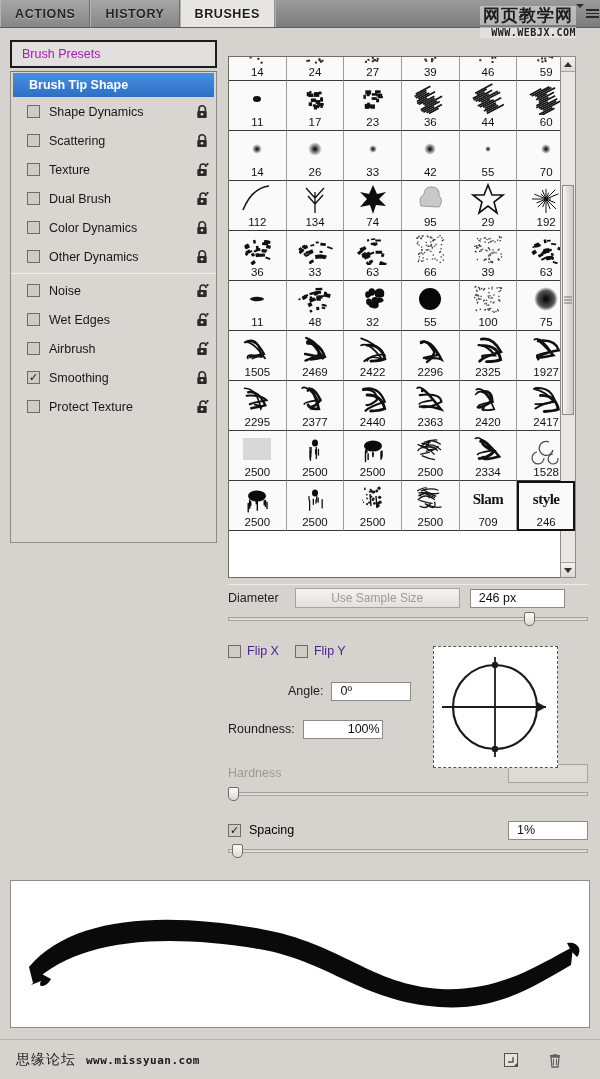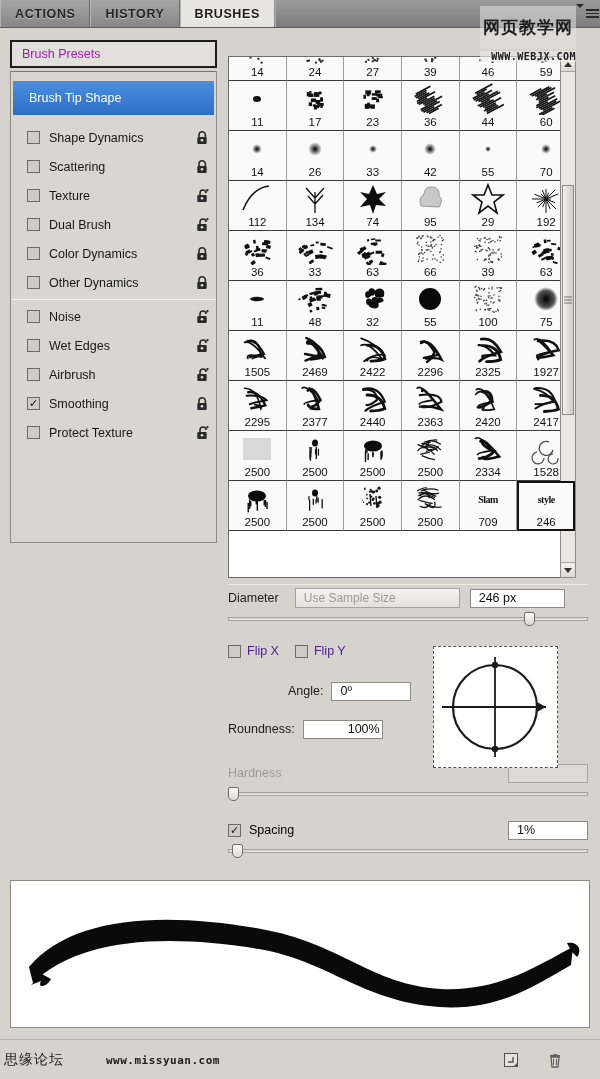--- a/index.html
+++ b/index.html
@@ -69,21 +69,21 @@
 
   
   .wm-top {
     position: absolute; right: 24px; top: 6px;
     text-align: right; z-index: 40; pointer-events: none;
   }
   .wm-top .cn {
     font-size: 17px; font-weight: bold; color: #1d1d1d;
     letter-spacing: 1px; line-height: 1;
     background: rgba(225,225,225,.55);
-    padding: 13px 3px;
+    padding: 1px 3px;
   }
   .wm-top .url {
     font-family: "DejaVu Sans Mono", monospace;
     font-size: 10px; font-weight: bold; color: #202020;
     letter-spacing: 0.5px; margin-top: 2px;
     background: rgba(235,235,235,.6);
   }
 
   
   .body-area {
@@ -118,23 +118,23 @@
     height: 29px;
     display: flex; align-items: center;
     padding: 0 6px 0 16px;
     font-size: 12.5px; color: #171717;
     cursor: pointer;
     position: relative;
   }
   .opt.sel {
     background: linear-gradient(#4b8fe0, #2c6fc4);
     color: #ffffff;
-    font-weight: normal;
-    margin: 8px 2px;
-    height: 34px;
+    font-weight: bold;
+    margin: 0 2px;
+    height: 24px;
   }
   .opt .cb {
     width: 13px; height: 13px;
     background: #cfccc7;
     border: 1px solid #6f6c67;
     margin-right: 9px;
     flex: none;
     display: flex; align-items: center; justify-content: center;
     font-size: 11px; color: #111; line-height: 1;
   }
@@ -179,21 +179,21 @@
   .cell .num {
     font-size: 11.5px; color: #111;
     line-height: 14px; height: 15px;
   }
   .cell.selected {
     outline: 2px solid #111;
     outline-offset: -2px;
     z-index: 3;
   }
   .cell .txtthumb {
-    font-size: 10px; font-weight: bold; color: #111;
+    font-size: 15px; font-weight: bold; color: #111;
     font-family: "Liberation Serif", serif;
     letter-spacing: -0.5px;
   }
   .row-clip { margin-top: -26px; }
 
   
   .gscroll {
     position: absolute; left: 560px; top: 28px;
     width: 16px; height: 522px;
     background: #e9e7e3;
@@ -237,23 +237,22 @@
   }
   .row .lab { white-space: nowrap; }
   .row .lab.dim { color: #9d9a95; }
   .btn-sample {
     margin-left: 16px;
     height: 20px; width: 165px;
     border: 1px solid #a6a39e;
     background: linear-gradient(#f4f3f1, #e3e1dd);
     color: #9d9a95;
     font-size: 12px;
-    display: flex; align-items: center; 
+    display: flex; align-items: center; justify-content: center;
     cursor: not-allowed;
-    padding-left: 8px;
   }
   .field {
     height: 19px;
     background: #ffffff;
     border: 1px solid #8e8b86;
     font-size: 12.5px; color: #111;
     display: flex; align-items: center;
     padding-left: 8px;
     cursor: text;
   }
@@ -313,21 +312,21 @@
   }
 
   
   .bottombar {
     position: absolute; left: 0; bottom: 0;
     width: 600px; height: 40px;
     background: #d6d3ce;
     border-top: 1px solid #b5b2ad;
     display: flex; align-items: center;
   }
-  .wm-bot { display: flex; align-items: baseline; padding-left: 4px; gap: 32px; }
+  .wm-bot { display: flex; align-items: baseline; padding-left: 16px; }
   .wm-bot .cn { font-size: 14px; color: #1c1c1c; letter-spacing: 1px; }
   .wm-bot .url {
     font-family: "DejaVu Sans Mono", monospace;
     font-size: 11px; font-weight: bold; color: #1c1c1c;
     margin-left: 10px; letter-spacing: .5px;
   }
   .bot-icons { margin-left: auto; display: flex; gap: 26px; padding-right: 36px; }
   .bot-icons .ic { width: 18px; height: 18px; cursor: pointer; opacity: .8; }
 </style>
 </head>

